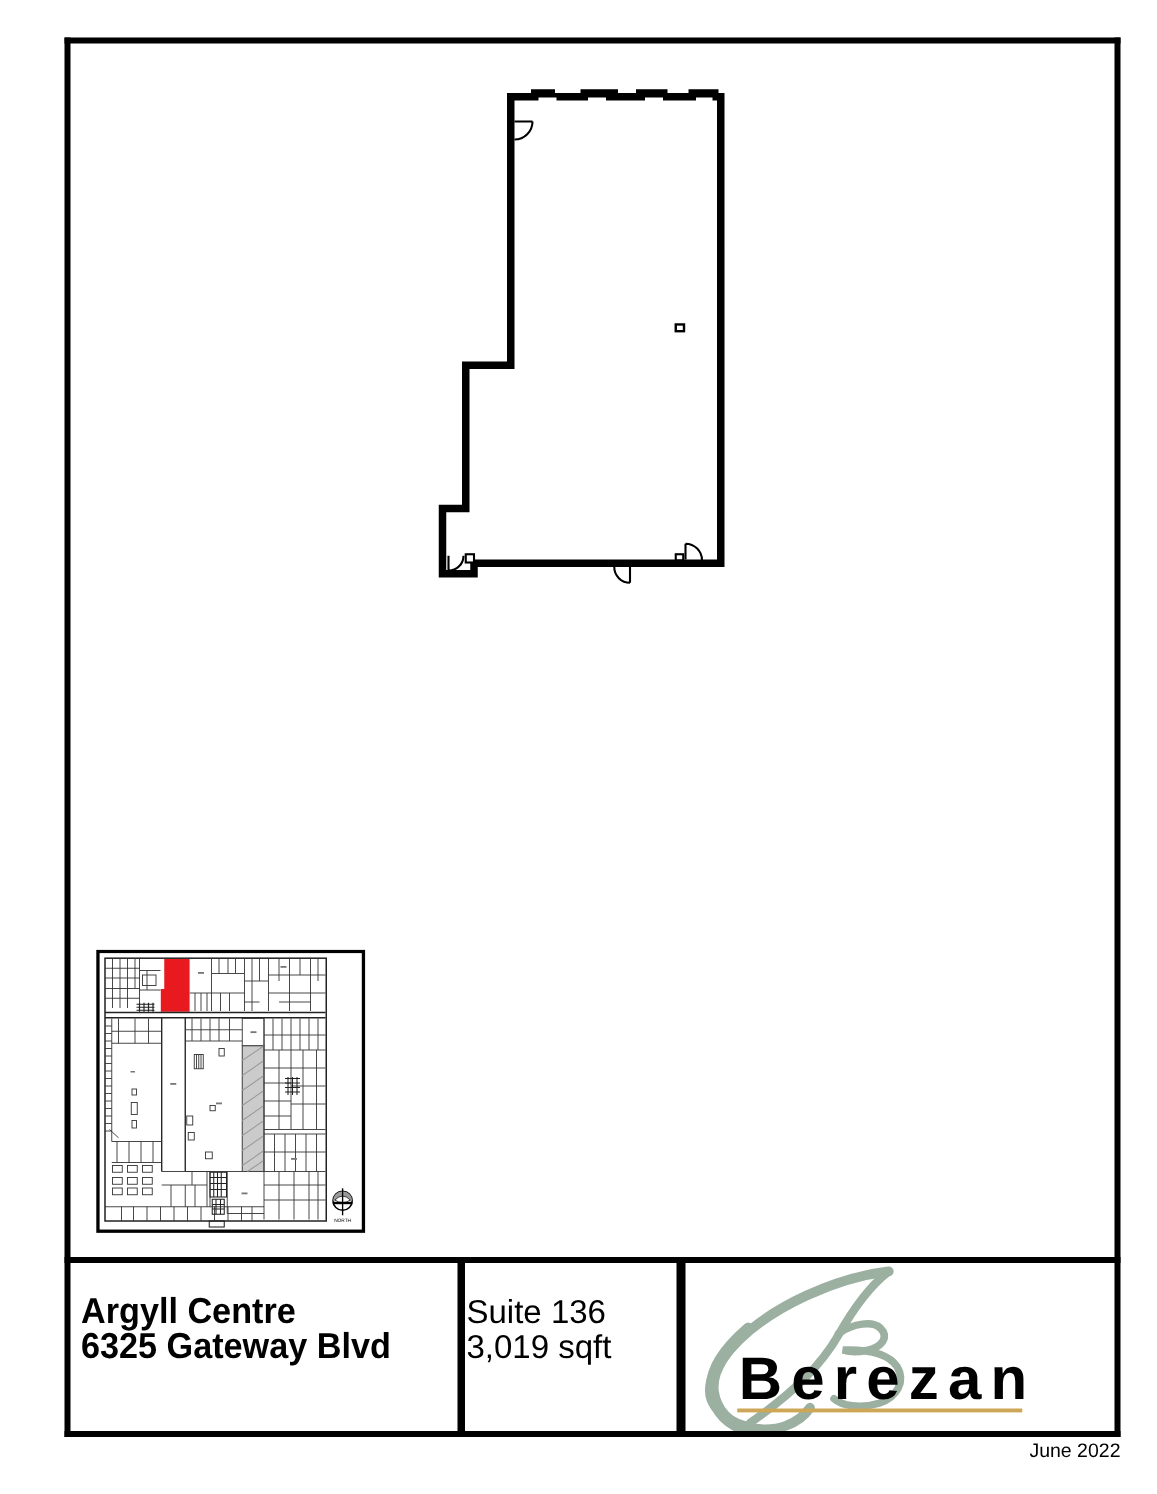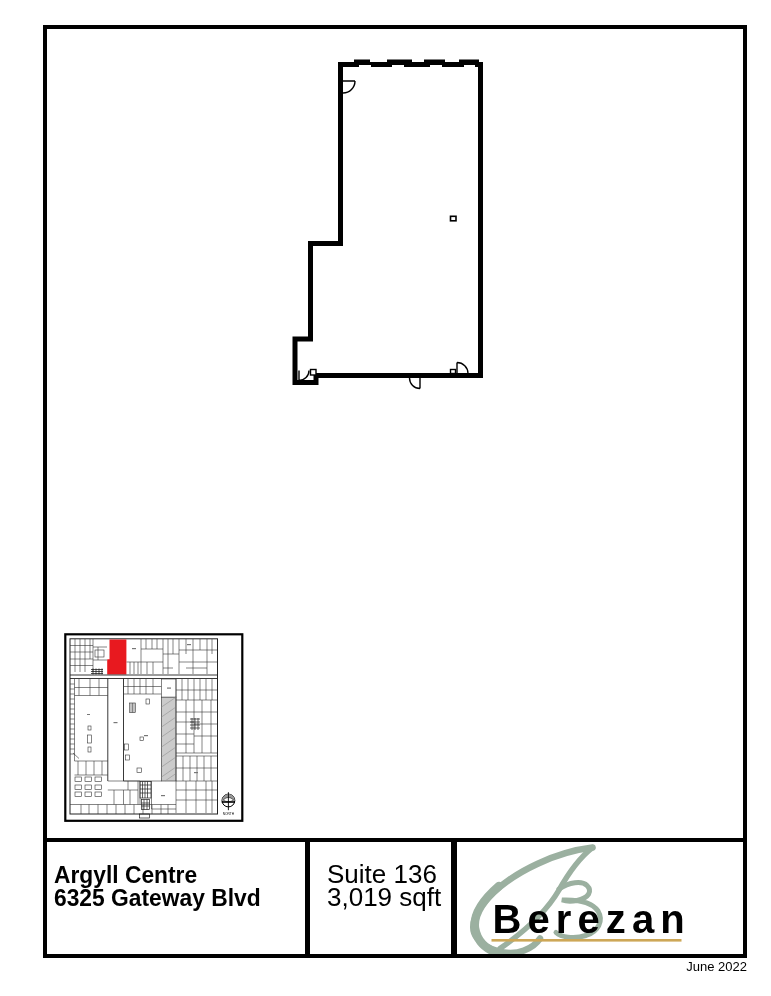--- a/index.html
+++ b/index.html
@@ -15,21 +15,21 @@
   <div class="blk" style="left:27px;top:25px;width:704px;height:3.5px;"></div>
   <div class="blk" style="left:27px;top:25px;width:4px;height:933px;"></div>
   <div class="blk" style="left:727px;top:25px;width:4px;height:933px;"></div>
   <div class="blk" style="left:27px;top:954px;width:704px;height:4px;"></div>
 
   <div class="blk" style="left:27px;top:838px;width:704px;height:4px;"></div>
   <div class="blk" style="left:289px;top:842px;width:5px;height:112px;"></div>
   <div class="blk" style="left:435px;top:842px;width:6px;height:112px;"></div>
 
   <div class="abs" style="left:38px;top:863px;font-size:24px;line-height:23px;font-weight:bold;color:#000;transform:scaleX(0.95);transform-origin:0 0;">Argyll Centre<br>6325 Gateway Blvd</div>
-  <div class="abs" style="left:311px;top:863px;font-size:26px;line-height:23px;color:#000;">Suite 136<br>3,019 sqft</div>
+  <div class="abs" style="left:295px;top:863px;font-size:22px;line-height:23px;color:#000;">Suite 136<br>3,019 sqft</div>
 
   <svg class="abs" style="left:441px;top:842px;" width="285" height="112" viewBox="441 842 285 112">
     <g fill="none" stroke="#9bb0a0" stroke-linecap="round">
       <path d="M 576.5,847.6 C 540,852 500,871 477,893 C 460,909.5 452,926 461,938 C 470,950.5 492,956.5 508,950.5 C 516,947.5 521,943 524,938.5" stroke-width="6.5"></path>
       <path d="M 483,886 C 468,899 457,913 459,928 C 461,941 470,949.5 483,953.5" stroke-width="8.5"></path>
       <path d="M 576.5,847.6 C 563,858 552,874 543,890 C 532,909 515,927 484,948.6" stroke-width="5.5"></path>
       <path d="M 543,889 C 553,882 566,880.5 571,885.5 C 576.5,891 573,898 561,900.5 C 554,901.8 549,901 546,900 C 561,899.5 576,902 582,911 C 588,921 582,931.5 570,935.5 C 557,939.5 545,937 540,932.5" stroke-width="5"></path>
     </g>
     <rect x="475.5" y="939" width="190" height="2.6" fill="#cda757"></rect>
     <text x="476.5" y="932.5" font-family="Liberation Sans, sans-serif" font-size="40" font-weight="bold" letter-spacing="6.1" fill="#000">Berezan</text>

